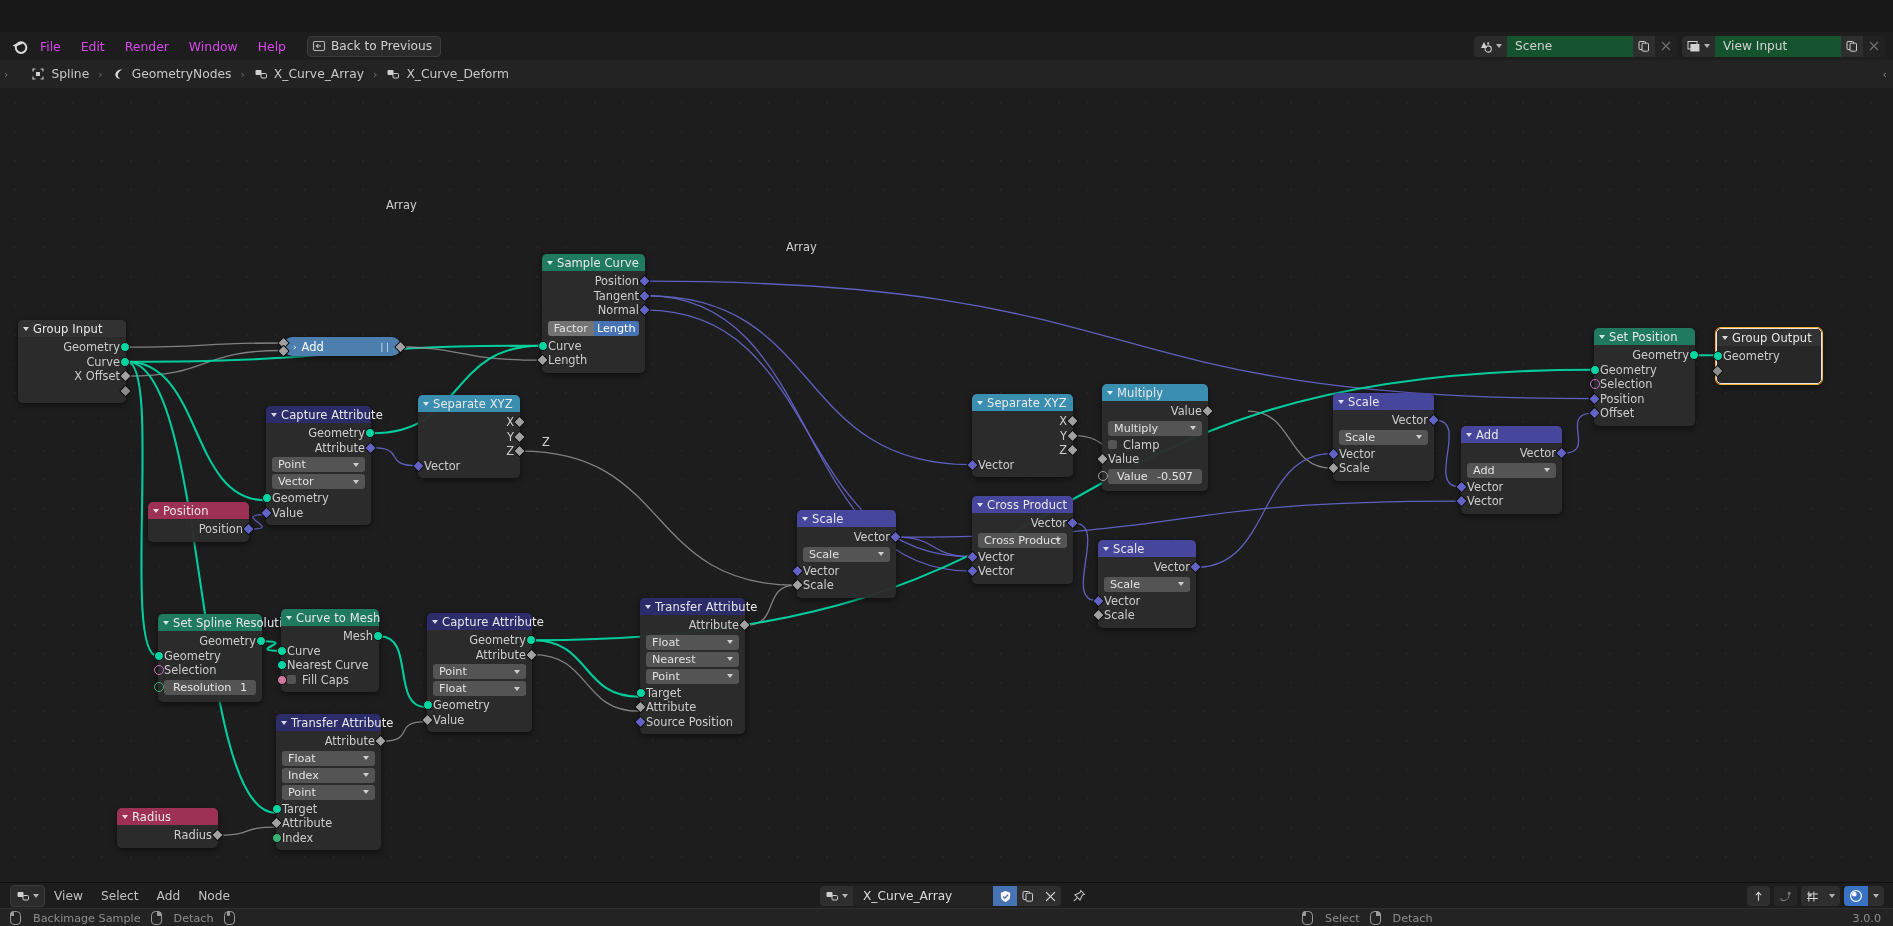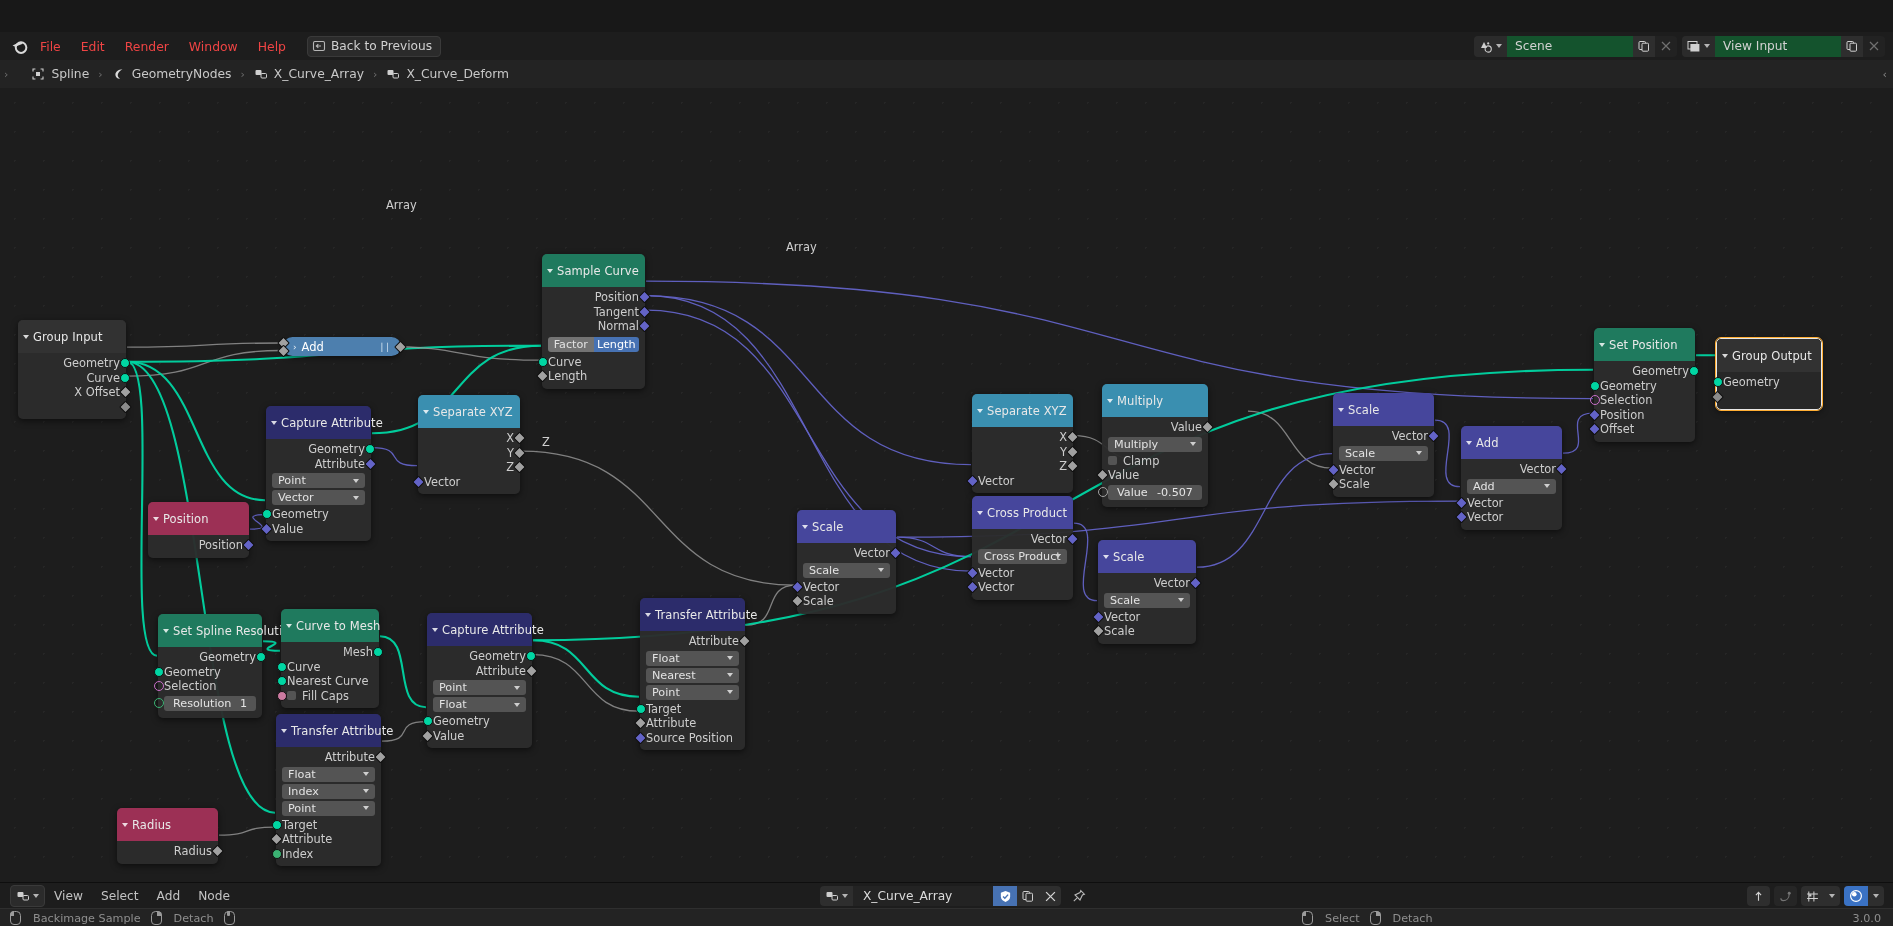--- a/index.html
+++ b/index.html
@@ -10,21 +10,21 @@
   .titlebar{position:absolute;left:0;top:0;width:1893px;height:32px;background:#fff;display:flex;align-items:center;}
   .tb-icon{margin-left:12px;width:17px;height:17px;position:relative;}
   .tb-icon svg{display:block;}
   .tb-title{margin-left:9px;font-size:13.5px;color:#111;white-space:nowrap;}
   .tb-btns{margin-left:auto;display:flex;height:32px;}
   .tb-btn{width:46px;height:32px;display:flex;align-items:center;justify-content:center;color:#222;font-size:14px;}
 
   
   .menubar{position:absolute;left:0;top:32px;width:1893px;height:28px;background:#1d1d1d;display:flex;align-items:center;border-bottom:1px solid #0f0f0f;}
   .mb-logo{margin-left:11px;width:18px;height:18px;}
-  .mb-item{font-size:12.4px;color:#ef4444;padding:4px 9px;margin-left:2px;border-radius:3px;white-space:nowrap;}
+  .mb-item{font-size:12.4px;color:#d946ef;padding:4px 9px;margin-left:2px;border-radius:3px;white-space:nowrap;}
   .back-prev{margin-left:12px;height:19px;display:flex;align-items:center;background:#2b2b2b;border:1px solid #3a3a3a;border-radius:4px;padding:0 8px 0 4px;}
   .back-prev .bp-ico{width:14px;height:14px;margin-right:5px;opacity:.85;}
   .back-prev span{font-size:12.2px;color:#d0d0d0;white-space:nowrap;}
   .mb-right{margin-left:auto;display:flex;align-items:center;padding-right:8px;gap:5px;}
   .ctl-group{display:flex;align-items:center;height:21px;background:#232323;border-radius:4px;overflow:hidden;}
   .ctl-dd{display:flex;align-items:center;gap:3px;padding:0 5px;height:21px;background:#2b2b2b;}
   .ctl-dd .glyph{width:14px;height:14px;display:block;}
   .ctl-name{font-size:12.2px;color:#d2d2d2;padding:0 26px 0 8px;height:21px;line-height:21px;background:#14532d;min-width:92px;white-space:nowrap;}
   .ctl-btn{width:22px;height:21px;display:flex;align-items:center;justify-content:center;background:#2e2e2e;}
   .ctl-btn.dim{background:#232323;opacity:.45;}
@@ -41,21 +41,21 @@
   
   .canvas{position:absolute;left:0;top:88px;width:1893px;height:794px;background:#1d1d1d;overflow:hidden;}
   .dots{position:absolute;inset:0;
     background-image:radial-gradient(#262626 1px, transparent 1px);
     background-size:29px 29px;}
   .wires{position:absolute;left:0;top:0;width:1893px;height:794px;}
 
   
   .node{position:absolute;border-radius:5px;background:#30303099;background:rgba(44,44,44,0.96);
         box-shadow:0 2px 6px rgba(0,0,0,.55);overflow:visible;font-size:11.6px;}
-  .node .hdr{height:33px;display:flex;align-items:center;border-radius:5px 5px 0 0;padding-left:5px;gap:4px;}
+  .node .hdr{height:17px;display:flex;align-items:center;border-radius:5px 5px 0 0;padding-left:5px;gap:4px;}
   .node .hdr .tw{width:0;height:0;border-left:3.4px solid transparent;border-right:3.4px solid transparent;border-top:4.6px solid rgba(255,255,255,.82);margin-top:1px;}
   .node .hdr .ttl{font-size:11.5px;color:#e8e8e8;white-space:nowrap;letter-spacing:.1px;}
   .node .body{padding:3px 0 5px 0;}
   .row{height:14.5px;display:flex;align-items:center;position:relative;padding:0 6px;}
   .row.out{justify-content:flex-end;}
   .row .lbl{font-size:11.4px;color:#cdcdcd;white-space:nowrap;}
   .sel{margin:2px 6px;height:15px;background:#545454;border-radius:3px;display:flex;align-items:center;padding:0 6px;position:relative;}
   .sel .t{font-size:11.2px;color:#e2e2e2;}
   .sel .c{position:absolute;right:6px;width:0;height:0;border-left:3px solid transparent;border-right:3px solid transparent;border-top:4px solid #cfcfcf;}
   .numf{margin:2px 6px;height:15px;background:#545454;border-radius:3px;display:flex;align-items:center;justify-content:space-between;padding:0 9px;}
@@ -72,21 +72,21 @@
   .sock.dia{border-radius:1px;width:7px;height:7px;transform:translateY(-50%) rotate(45deg);}
   .sock.ring{background:transparent !important;border:1.6px solid #c96fc9;}
   .s-geo{background:#00d6a3;} .s-vec{background:#6363c7;} .s-flt{background:#a1a1a1;}
   .s-clr{background:#cc7aa0;} .s-int{background:#3bb273;} .s-any{background:#8b8b8b;}
 
   
   .h-geo{background:#1f7a5e;} .h-vec{background:#46469c;} .h-cvt{background:#3a8fb0;}
   .h-inp{background:#9c3055;} .h-att{background:#2c2c6b;}
   .h-grp{background:#323232;}
   .node.grpout{border:1.4px solid #e6e6e6;background:rgba(40,40,40,.96);}
-  .node.selected{outline:1.4px solid #ffae34;margin-top:10px;}
+  .node.selected{outline:1.4px solid #ffae34;}
 
   
   .collapsed{position:absolute;height:19px;border-radius:9.5px;background:#4d7fae;display:flex;align-items:center;padding:0 10px;box-shadow:0 2px 5px rgba(0,0,0,.5);}
   .collapsed .tw2{color:#e7eef6;font-size:9px;margin-right:5px;}
   .collapsed .ttl2{font-size:11.5px;color:#ffffff;white-space:nowrap;}
   .collapsed .pause{margin-left:auto;color:#cfe0ef;font-size:9.5px;letter-spacing:1px;}
 
   .floatlbl{position:absolute;font-size:11.4px;color:#cfcfcf;}
 
   

